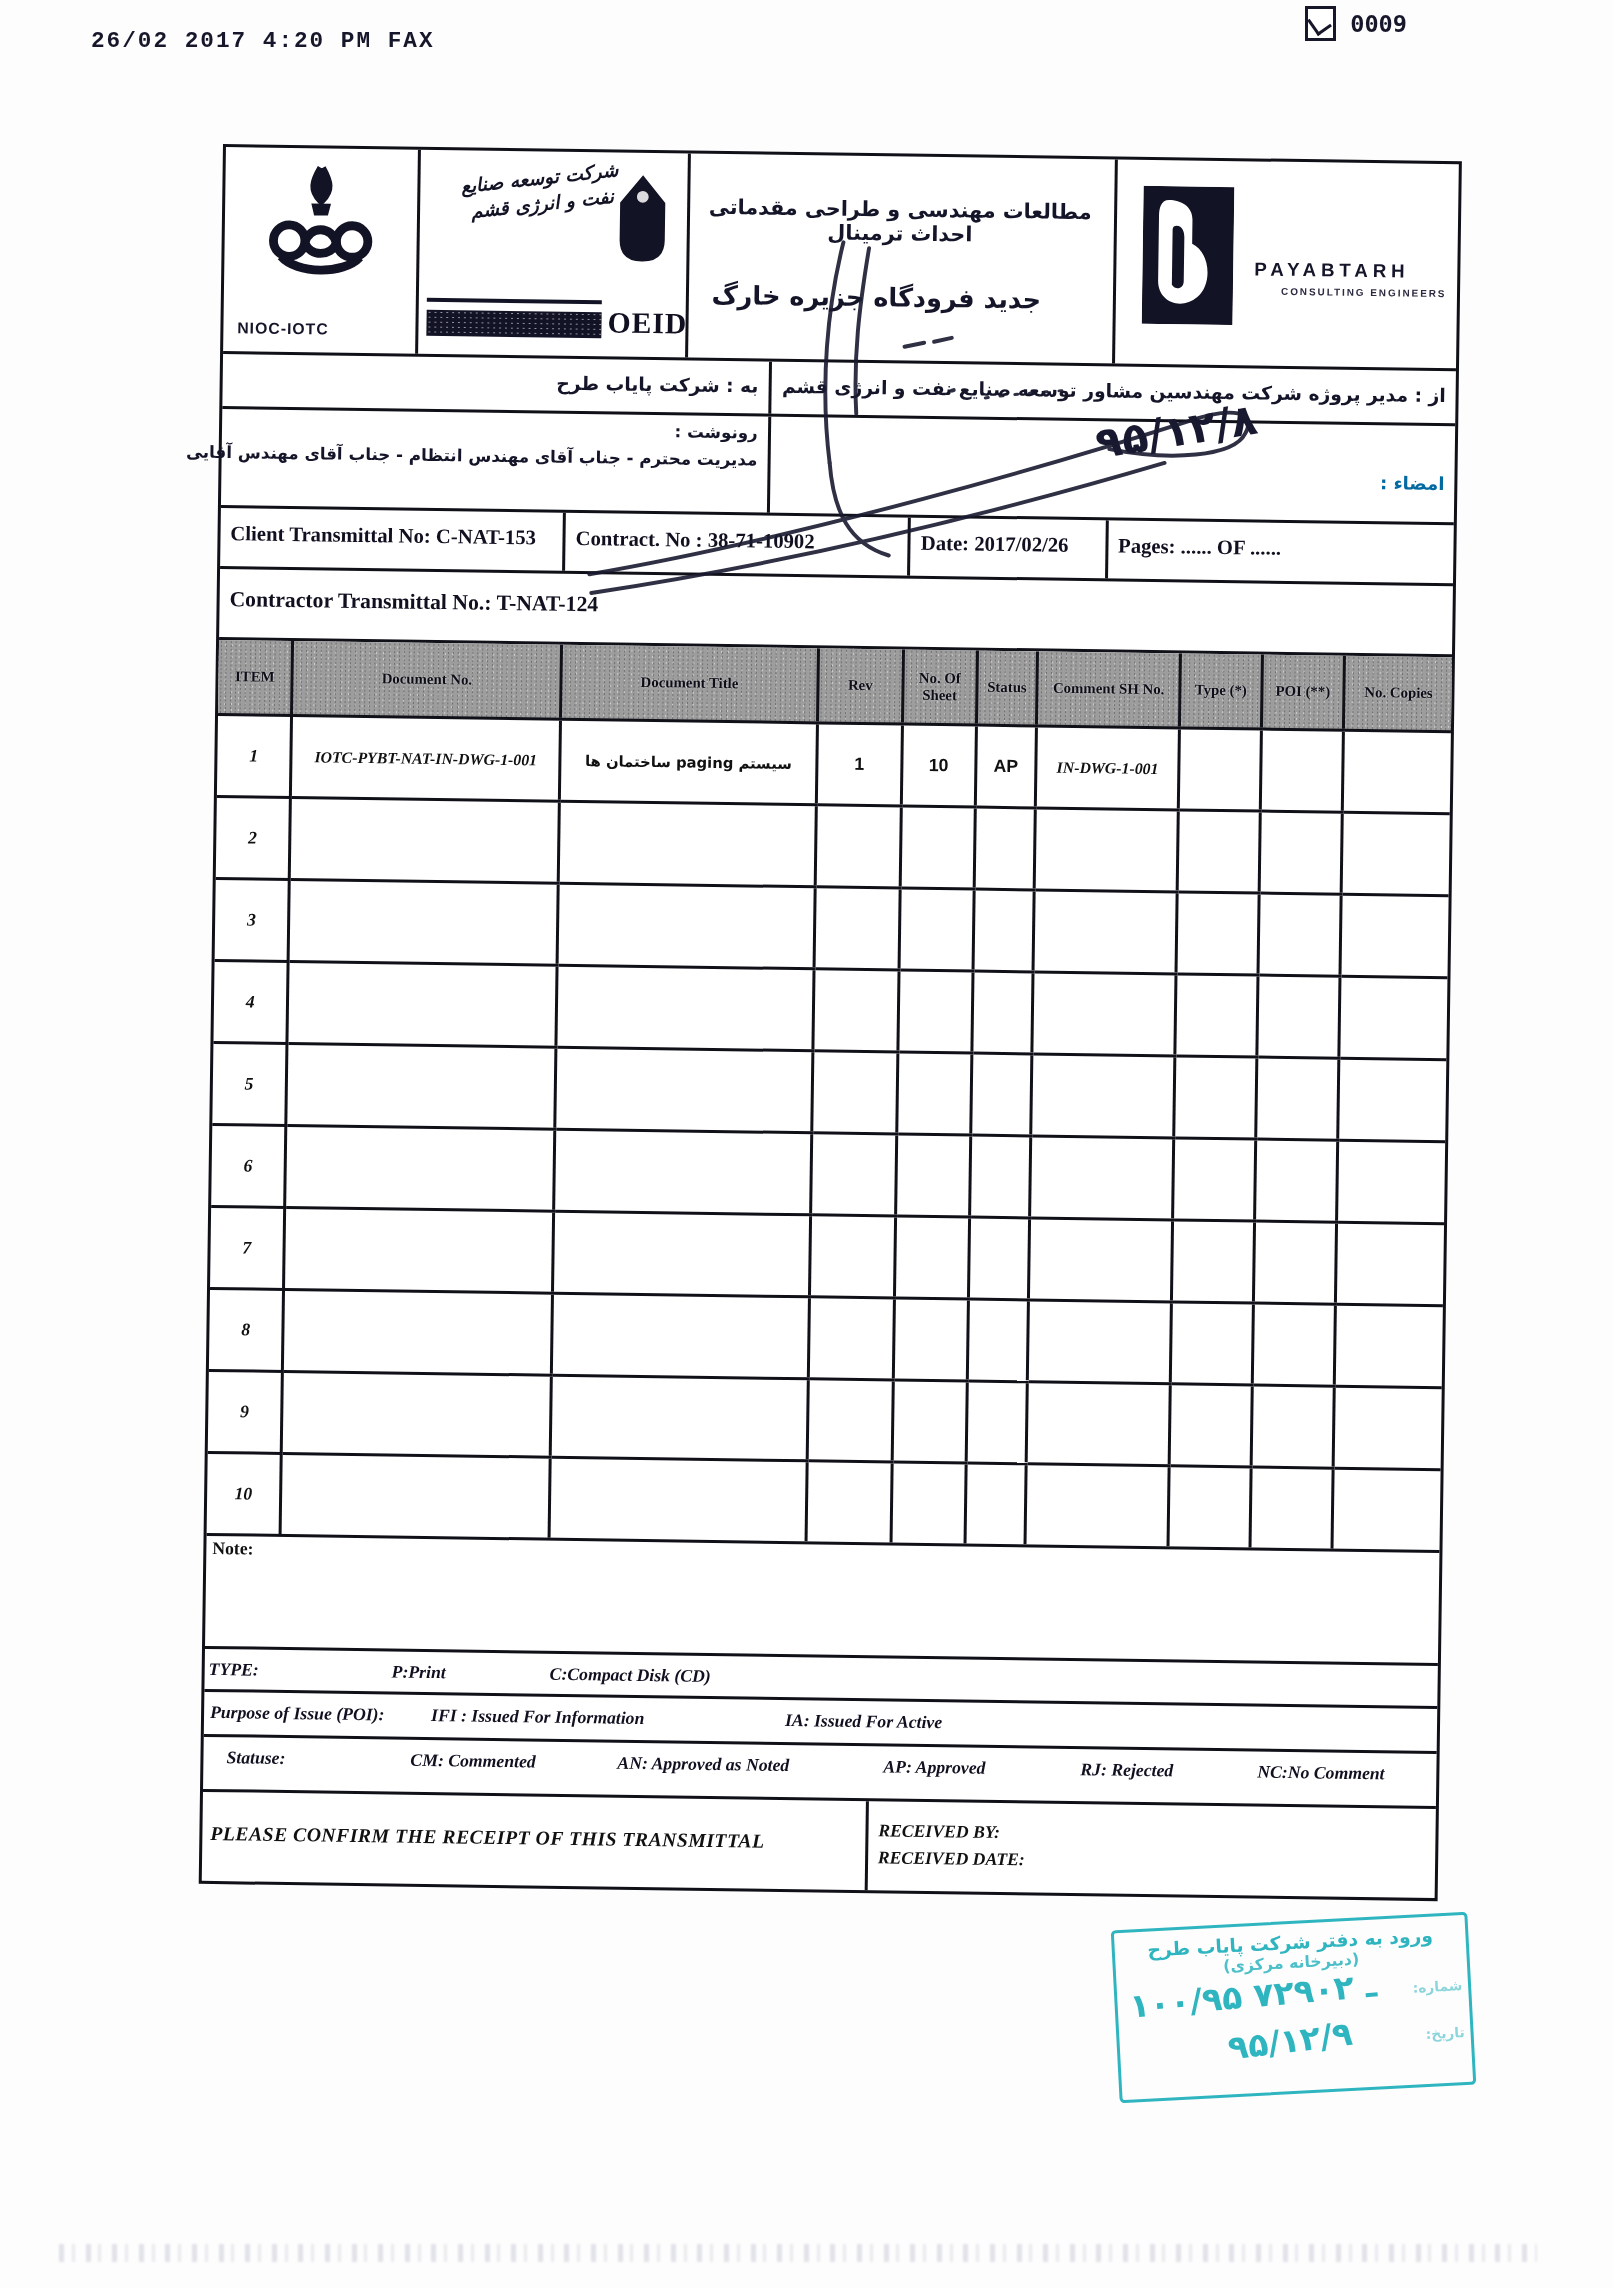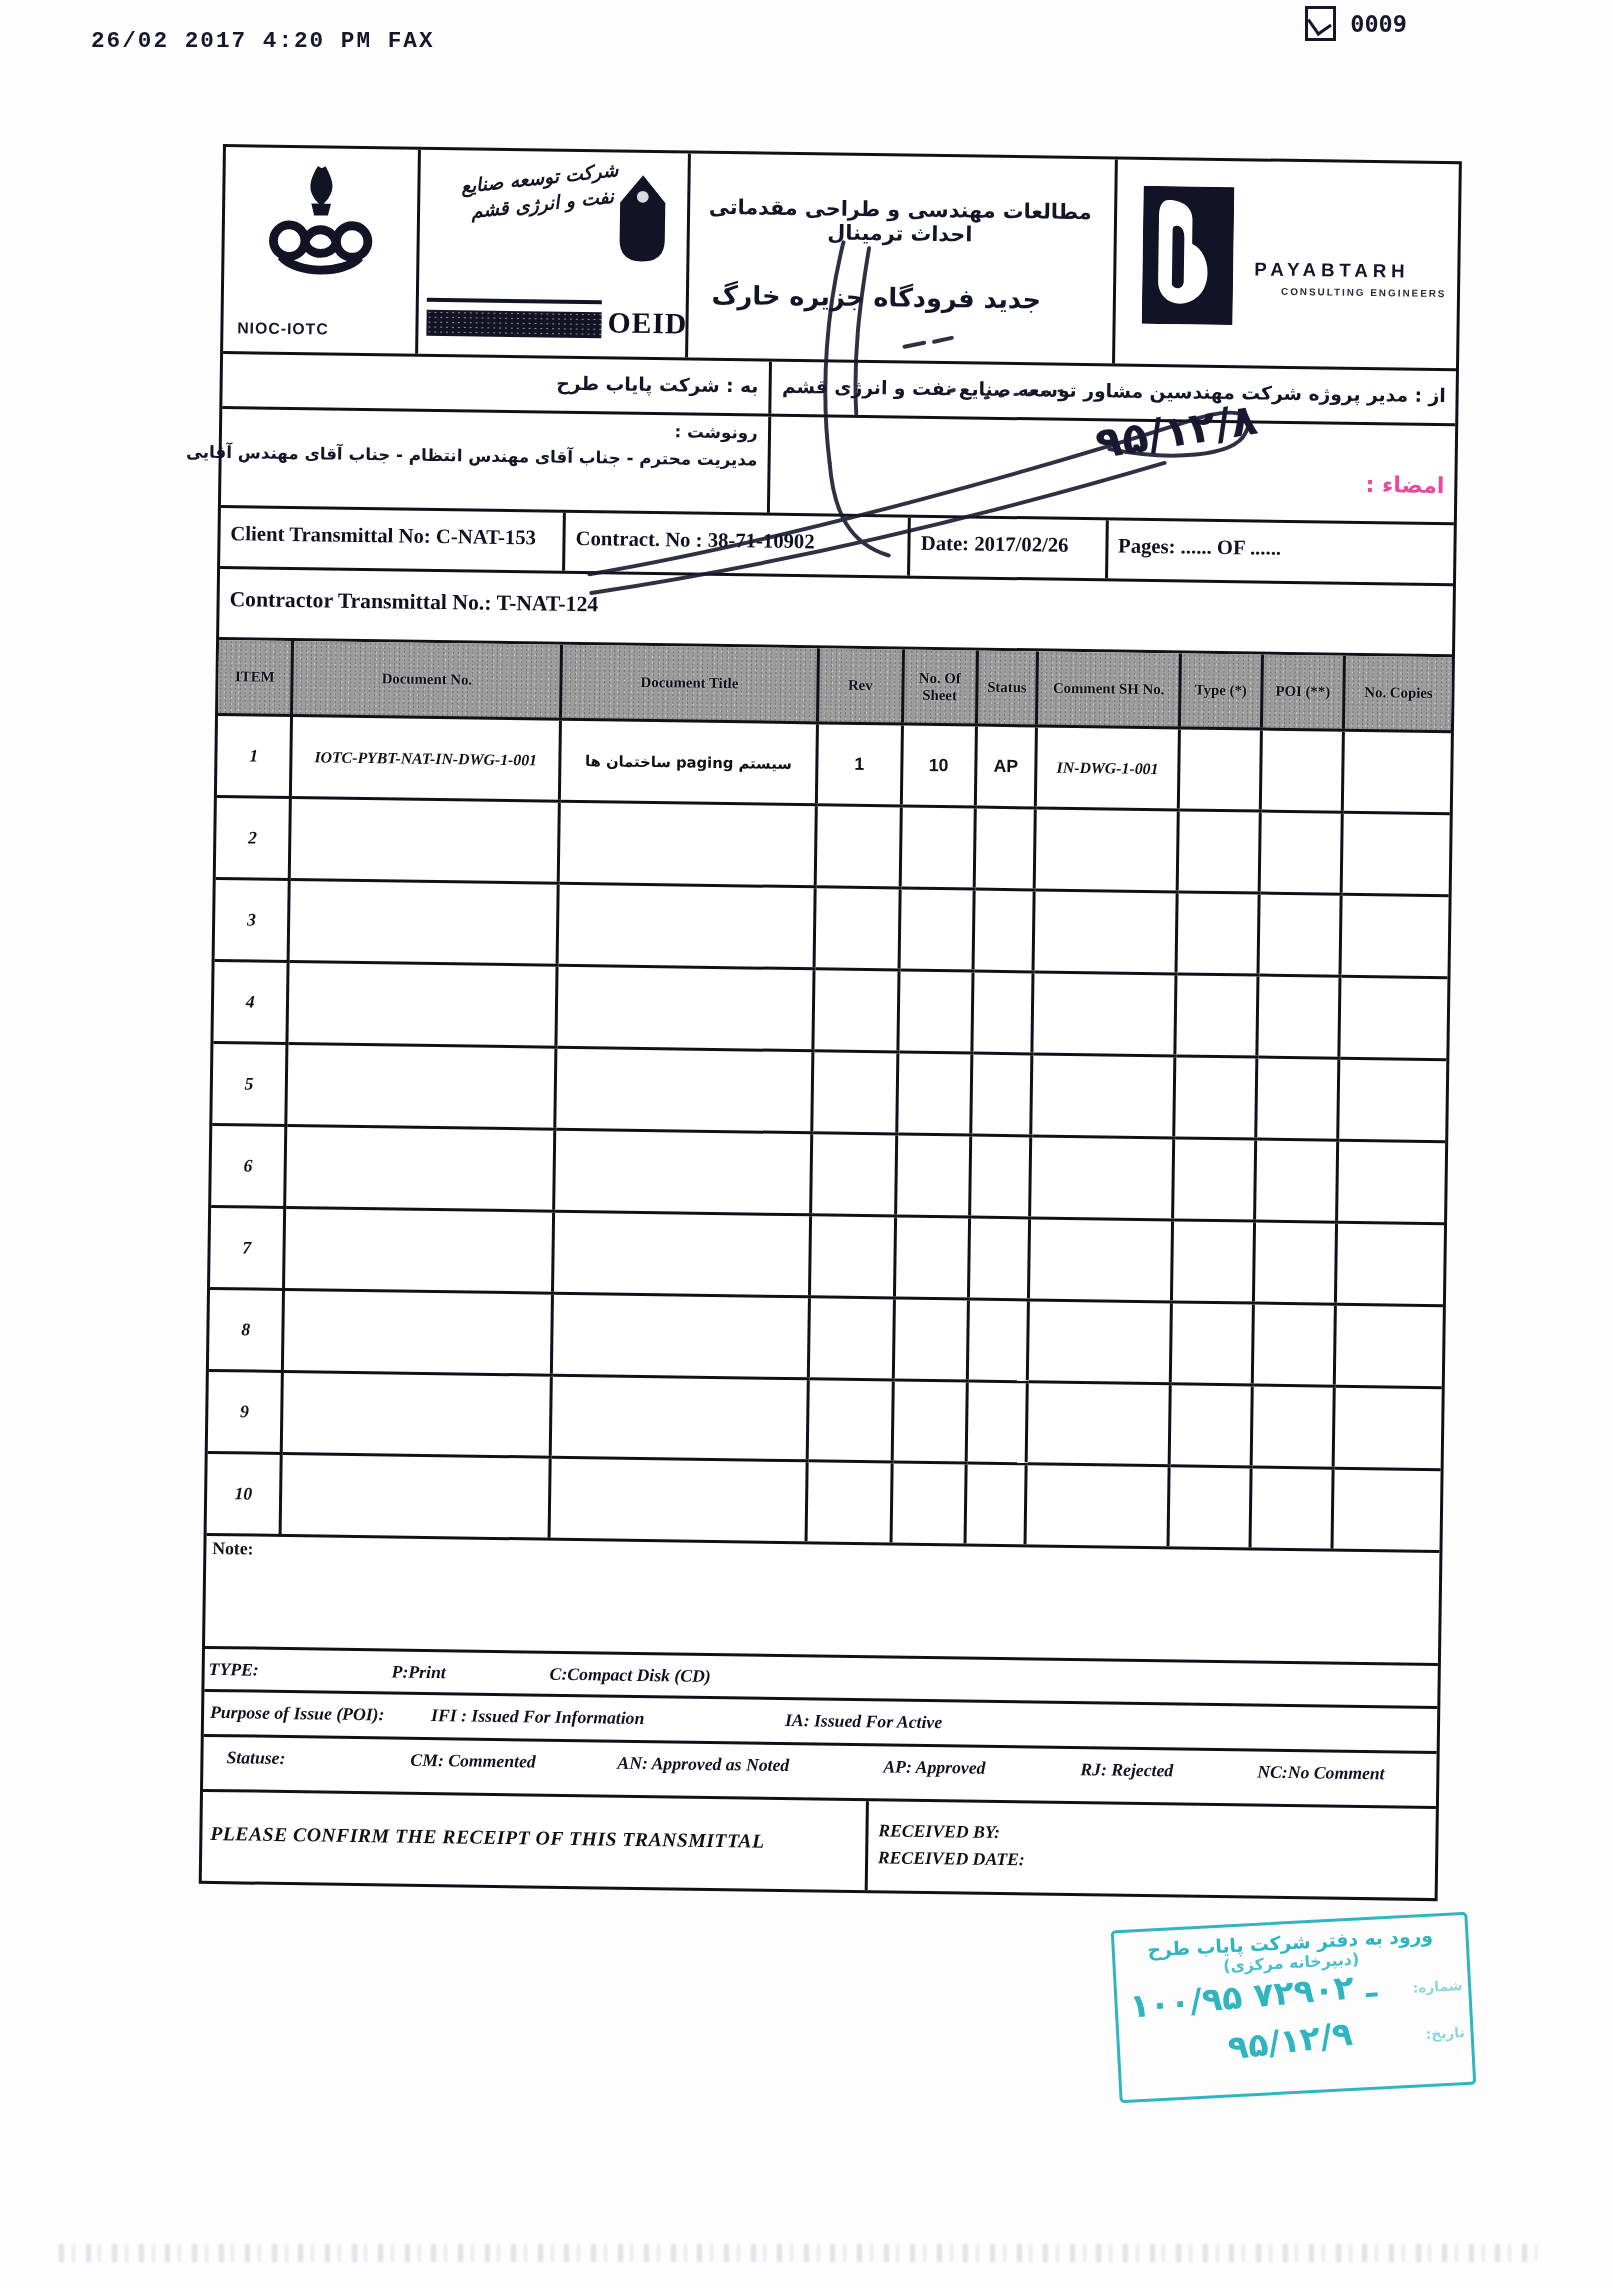--- a/index.html
+++ b/index.html
@@ -47,21 +47,21 @@
   .payab-sub{position:absolute;left:165px;top:124px;font-family:"Liberation Sans",sans-serif;
     font-weight:bold;font-size:9.9px;letter-spacing:2px;color:#2a2a40;}
   
   .r-parties{height:55px;}
   .r-cc{height:99px;}
   .c-left{width:44.5%;}
   .c-right{flex:1;}
   .p-txt{position:absolute;right:9.9px;top:13.8px;font-size:18.7px;color:#15152a;white-space:nowrap;}
   .cc-lbl{position:absolute;right:9.9px;top:5.9px;font-size:16.7px;color:#15152a;}
   .cc-names{position:absolute;right:9.9px;top:33px;font-size:16.7px;color:#15152a;white-space:nowrap;}
-  .sig-lbl{position:absolute;right:9.9px;top:47px;font-size:22px;color:#ec4899;}
+  .sig-lbl{position:absolute;right:9.9px;top:47px;font-size:18px;color:#0369a1;}
   
   .r-trans{height:61px;}
   .t-c1{width:28%;} .t-c2{width:28%;} .t-c3{width:16%;} .t-c4{flex:1;}
   .t-txt{position:absolute;left:9.9px;top:13.8px;font-weight:bold;font-size:20.7px;color:#101020;white-space:nowrap;}
   .r-contractor{height:71px;}
   .contractor-txt{position:absolute;left:9.9px;top:17.7px;font-weight:bold;font-size:21.7px;color:#101020;}
   
   table{width:100%;border-collapse:collapse;table-layout:fixed;}
   thead th{height:69px;background-color:#9d9d9d;
     background-image:radial-gradient(#6f6f6f 1px,transparent 1px),radial-gradient(#cfcfcf 1px,transparent 1px);

